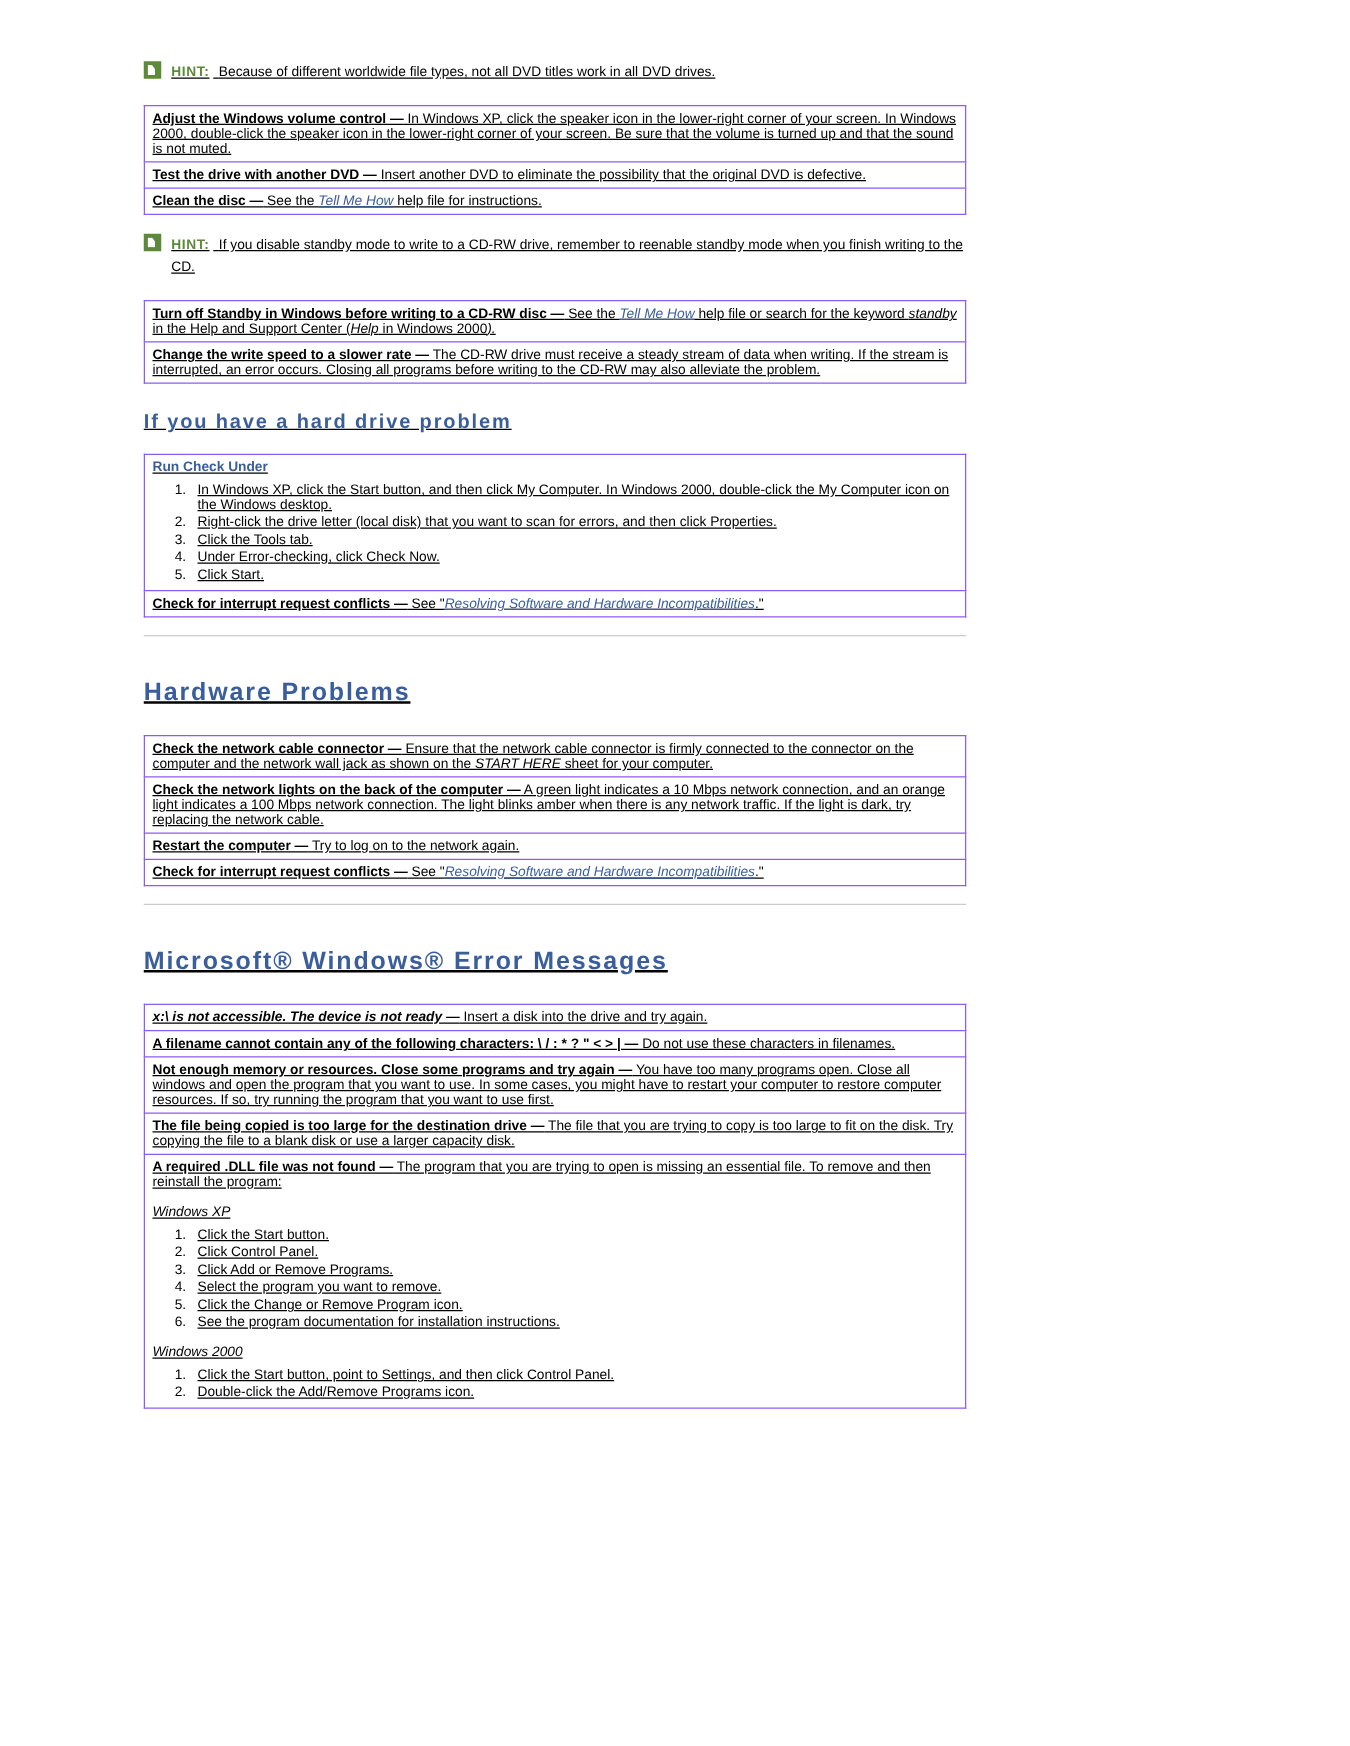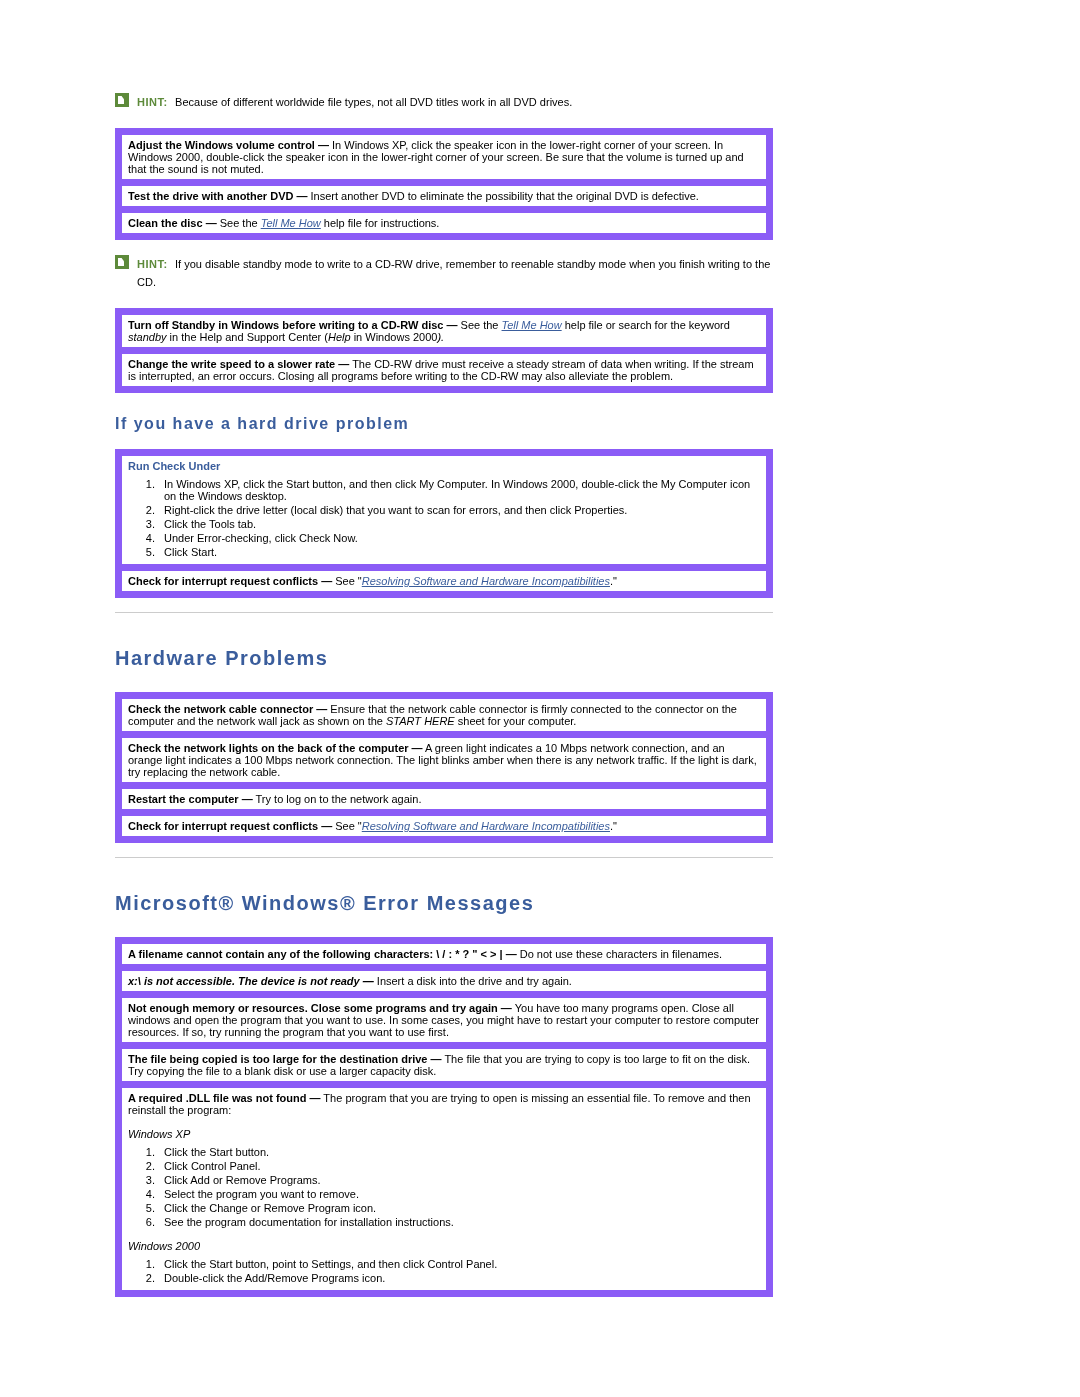--- a/index.html
+++ b/index.html
@@ -5,22 +5,23 @@
 body {
   margin: 0;
   padding: 0;
   background: #fff;
   font-family: Verdana, Arial, sans-serif;
 }
 .page {
   width: 888px;
   min-height: 1397px;
   background: #fff;
-  padding: 92px 115px 60px 115px;
+  padding: 48px 115px 60px 115px;
   box-sizing: border-box;
+  text-decoration: underline;
 }
 .hint-row {
   display: flex;
   align-items: flex-start;
   margin-bottom: 18px;
 }
 .hint-icon {
   width: 14px;
   height: 14px;
   background: #5d8a3a;
@@ -49,21 +50,21 @@
 .hint-text {
   font-size: 11px;
   color: #000;
 }
 .tbl {
   width: 100%;
   border-collapse: collapse;
   margin-bottom: 14px;
 }
 .tbl td {
-  border: 7px solid #8b5cf6;
+  border: 1px solid #8b5cf6;
   padding: 4px 6px;
   font-size: 11px;
   vertical-align: top;
 }
 .bold {
   font-weight: bold;
 }
 .h3 {
   color: #3a5d9c;
   font-size: 16px;
@@ -221,26 +222,26 @@
     </table>
 
   <hr class="hr">
 
   <div class="h2">Microsoft® Windows® Error Messages</div>
 
   <table class="tbl">
     <tbody>
         <tr>
           <td>
+      <span class="bold italic">x:\ is not accessible. The device is not ready —</span><span> Insert a disk into the drive and try again.</span>
+    </td>
+        </tr>
+    <tr>
+          <td>
       <span class="bold">A filename cannot contain any of the following characters: \ / : * ? " &lt; &gt; | —</span><span> Do not use these characters in filenames.</span>
-    </td>
-        </tr>
-    <tr>
-          <td>
-      <span class="bold italic">x:\ is not accessible. The device is not ready —</span><span> Insert a disk into the drive and try again.</span>
     </td>
         </tr>
     <tr>
           <td>
       <span class="bold">Not enough memory or resources. Close some programs and try again —</span><span> You have too many programs open. Close all windows and open the program that you want to use. In some cases, you might have to restart your computer to restore computer resources. If so, try running the program that you want to use first.</span>
     </td>
         </tr>
     <tr>
           <td>
       <span class="bold">The file being copied is too large for the destination drive —</span><span> The file that you are trying to copy is too large to fit on the disk. Try copying the file to a blank disk or use a larger capacity disk.</span>

